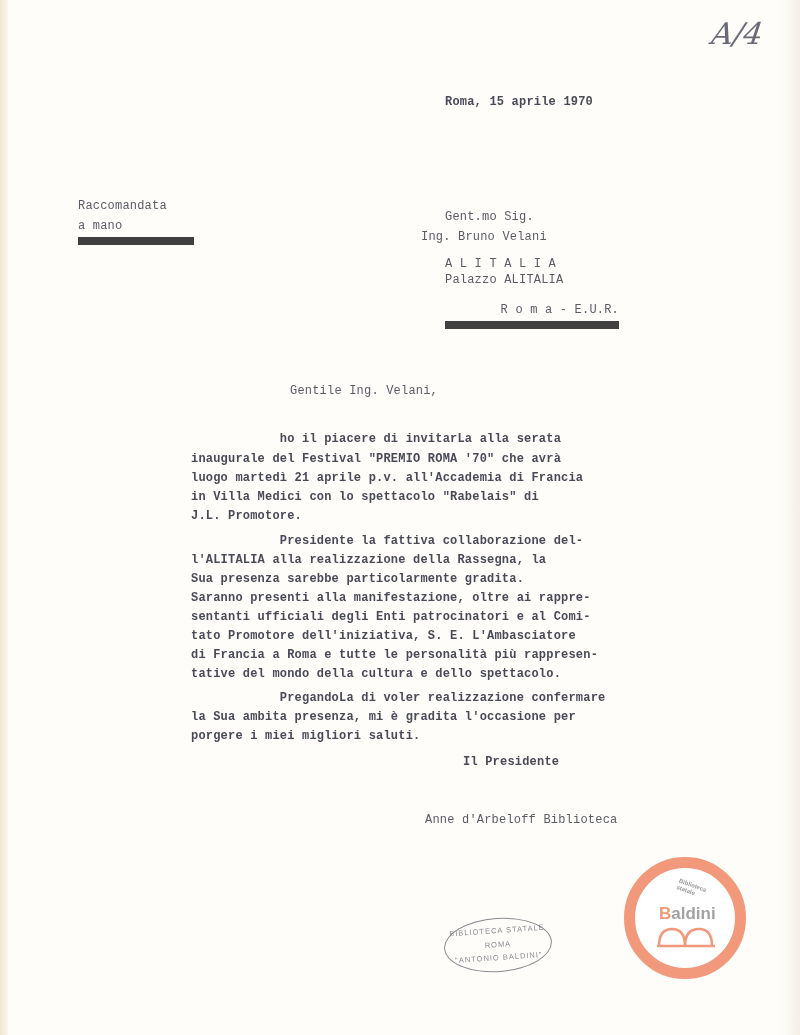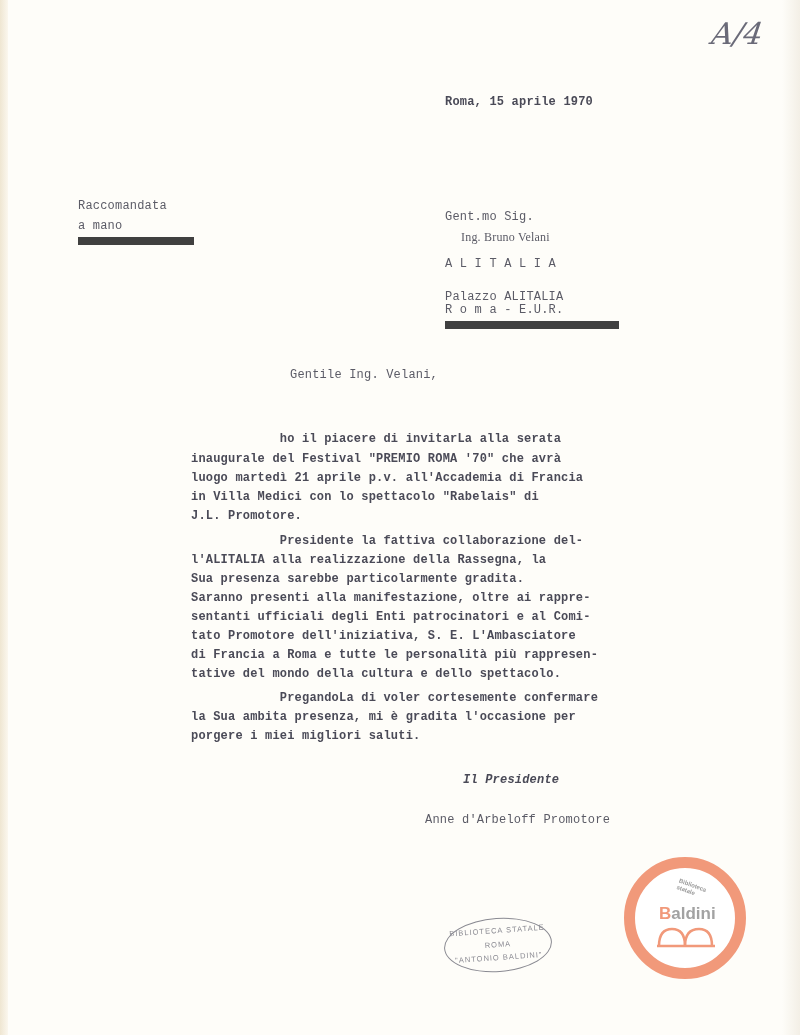--- a/index.html
+++ b/index.html
@@ -50,27 +50,27 @@
 
 <div class="handwritten">A/4</div>
 
 <div class="typed" style="left:445px; top:92px;">Roma, 15 aprile 1970</div>
 
 <div class="typed light" style="left:78px; top:196px;">Raccomandata</div>
 <div class="typed light" style="left:78px; top:216px;"><span class="dash-line" style="width:116px;">a mano</span></div>
 
 <div>
   <div class="typed light" style="left:445px; top:207px;">Gent.mo Sig.</div>
-  <div class="typed light" style="left:461px; top:227px;font-family:Liberation Serif, serif;">Ing. Bruno Velani</div>
+  <div class="typed light" style="left:421px; top:227px;">Ing. Bruno Velani</div>
   <div class="typed light" style="left:445px; top:254px;">A L I T A L I A</div>
-  <div class="typed light" style="left:445px; top:287px;text-align:center;">Palazzo ALITALIA</div>
-  <div class="typed light" style="left:445px; top:300px;"><span class="dash-line" style="width:174px;">R o m a - E.U.R.</span></div>
+  <div class="typed light" style="left:445px; top:270px;text-align:center;">Palazzo ALITALIA</div>
+  <div class="typed light" style="left:445px; top:300px;text-align:right;"><span class="dash-line" style="width:174px;">R o m a - E.U.R.</span></div>
 </div>
 
-<div class="typed light" style="left:290px; top:365px;">Gentile Ing. Velani,</div>
+<div class="typed light" style="left:290px; top:381px;">Gentile Ing. Velani,</div>
 
 <div>
   <div class="typed" style="left:191px; top:429px;">            ho il piacere di invitarLa alla serata</div>
   <div class="typed" style="left:191px; top:449px;">inaugurale del Festival "PREMIO ROMA '70" che avrà</div>
   <div class="typed" style="left:191px; top:468px;">luogo martedì 21 aprile p.v. all'Accademia di Francia</div>
   <div class="typed" style="left:191px; top:487px;">in Villa Medici con lo spettacolo "Rabelais" di</div>
   <div class="typed" style="left:191px; top:506px;">J.L. Promotore.</div>
 </div>
 
 <div>
@@ -78,27 +78,27 @@
   <div class="typed" style="left:191px; top:550px;">l'ALITALIA alla realizzazione della Rassegna, la</div>
   <div class="typed" style="left:191px; top:569px;">Sua presenza sarebbe particolarmente gradita.</div>
   <div class="typed" style="left:191px; top:588px;">Saranno presenti alla manifestazione, oltre ai rappre-</div>
   <div class="typed" style="left:191px; top:607px;">sentanti ufficiali degli Enti patrocinatori e al Comi-</div>
   <div class="typed" style="left:191px; top:626px;">tato Promotore dell'iniziativa, S. E. L'Ambasciatore</div>
   <div class="typed" style="left:191px; top:645px;">di Francia a Roma e tutte le personalità più rappresen-</div>
   <div class="typed" style="left:191px; top:664px;">tative del mondo della cultura e dello spettacolo.</div>
 </div>
 
 <div>
-  <div class="typed" style="left:191px; top:688px;">            PregandoLa di voler cortesemente confermare</div>
+  <div class="typed" style="left:191px; top:688px;">            PregandoLa di voler realizzazione confermare</div>
   <div class="typed" style="left:191px; top:707px;">la Sua ambita presenza, mi è gradita l'occasione per</div>
   <div class="typed" style="left:191px; top:726px;">porgere i miei migliori saluti.</div>
 </div>
 
-<div class="typed" style="left:463px; top:770px;font-style:italic;">Il Presidente</div>
-<div class="typed light" style="left:425px; top:810px;">Anne d'Arbeloff Promotore</div>
+<div class="typed" style="left:463px; top:752px;">Il Presidente</div>
+<div class="typed light" style="left:425px; top:810px;">Anne d'Arbeloff Biblioteca</div>
 
 <div class="stamp">
   <div class="l1">BIBLIOTECA STATALE</div>
   <div class="l2">ROMA</div>
   <div class="l3">"ANTONIO BALDINI"</div>
 </div>
 
 <div class="logo">
   <div class="small">
     <div>Biblioteca</div>

